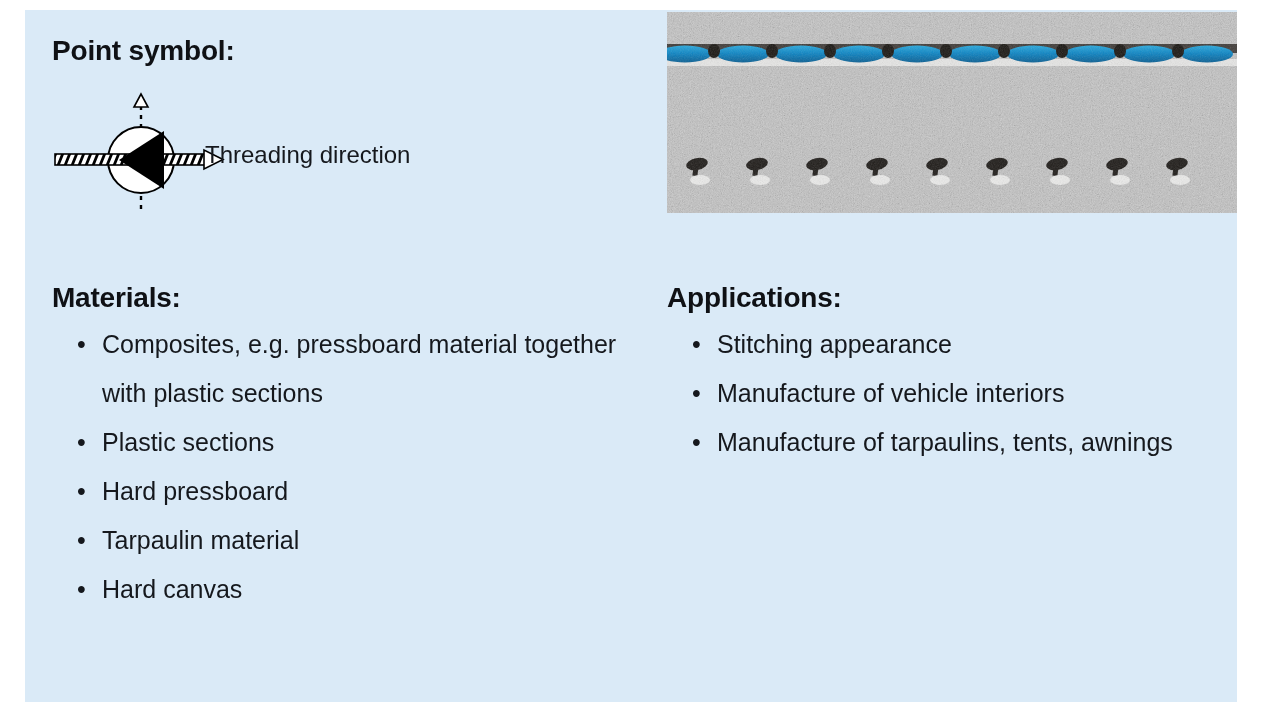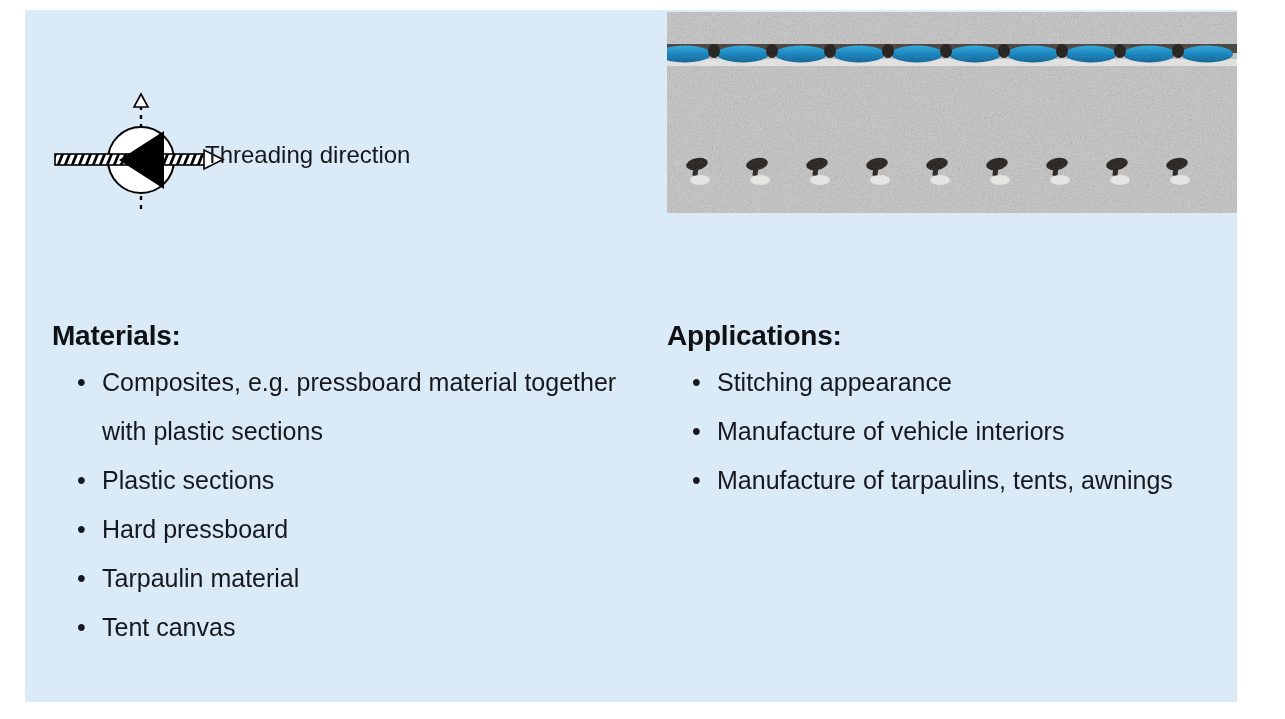--- a/index.html
+++ b/index.html
@@ -61,21 +61,21 @@
     left: 642px;
     top: 2px;
     width: 570px;
     height: 201px;
     overflow: hidden;
     background: #c8c8c8;
   }
   #seam-photo svg { display: block; }
 
   
-  .col { position: absolute; top: 272px; margin-top: 38px; }
+  .col { position: absolute; top: 272px; }
   #col-materials   { left: 27px;  width: 600px; }
   #col-applications{ left: 642px; width: 560px; }
 
   .col-title {
     font-size: 28px;
     font-weight: bold;
     color: #0f1115;
     letter-spacing: -0.2px;
     margin: 0 0 6px 0;
     white-space: nowrap;
@@ -103,20 +103,21 @@
     font-size: 25px;
     color: #15181d;
   }
   ul.blist li .txt { display: block; }
 </style>
 </head>
 <body>
 
 <div id="slide">
 
+  <div class="hdr" id="hdr-point">Point symbol:</div>
 
   <div id="symbol-block">
     <svg id="symbol-svg" width="200" height="130" viewBox="0 0 200 130">
 
       <line x1="96" y1="16" x2="96" y2="124" stroke="#000" stroke-width="2.4" stroke-dasharray="4 5" stroke-linecap="butt"></line>
 
       <polygon points="96,4 89,17 103,17" fill="#ffffff" stroke="#000" stroke-width="1.6"></polygon>
 
       <circle cx="96" cy="70" r="33" fill="#ffffff" stroke="#000" stroke-width="2"></circle>
 
@@ -259,21 +260,21 @@
       <li>
         <span class="bullet">•</span>
         <span class="txt">Hard pressboard</span>
       </li>
       <li>
         <span class="bullet">•</span>
         <span class="txt">Tarpaulin material</span>
       </li>
       <li>
         <span class="bullet">•</span>
-        <span class="txt">Tent canvas</span>
+        <span class="txt">Hard canvas</span>
       </li>
     </ul>
   </div>
 
   <div class="col" id="col-applications">
     <div class="col-title">Applications:</div>
     <ul class="blist">
       <li>
         <span class="bullet">•</span>
         <span class="txt">Stitching appearance</span>

